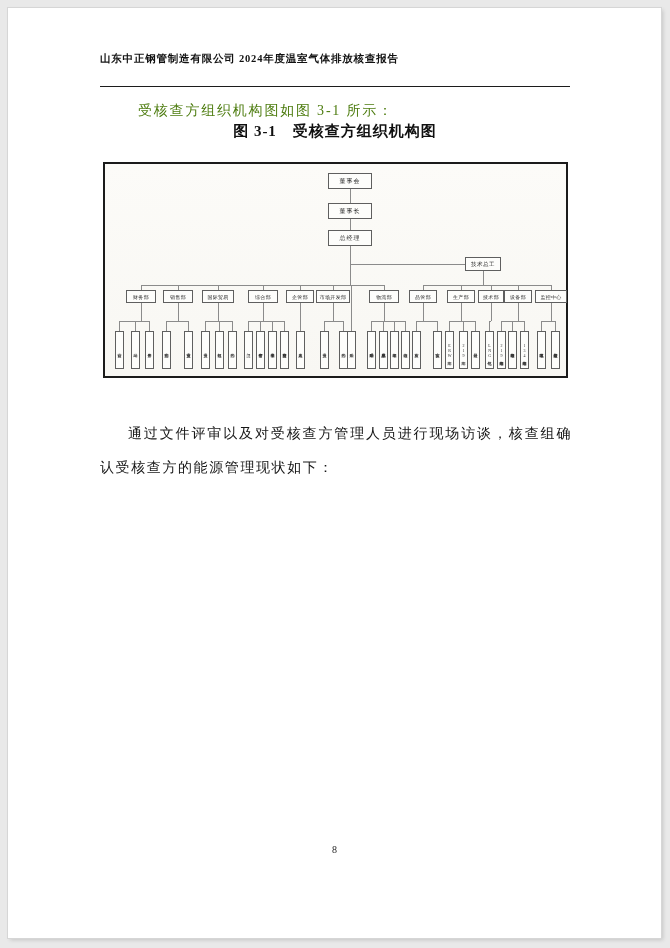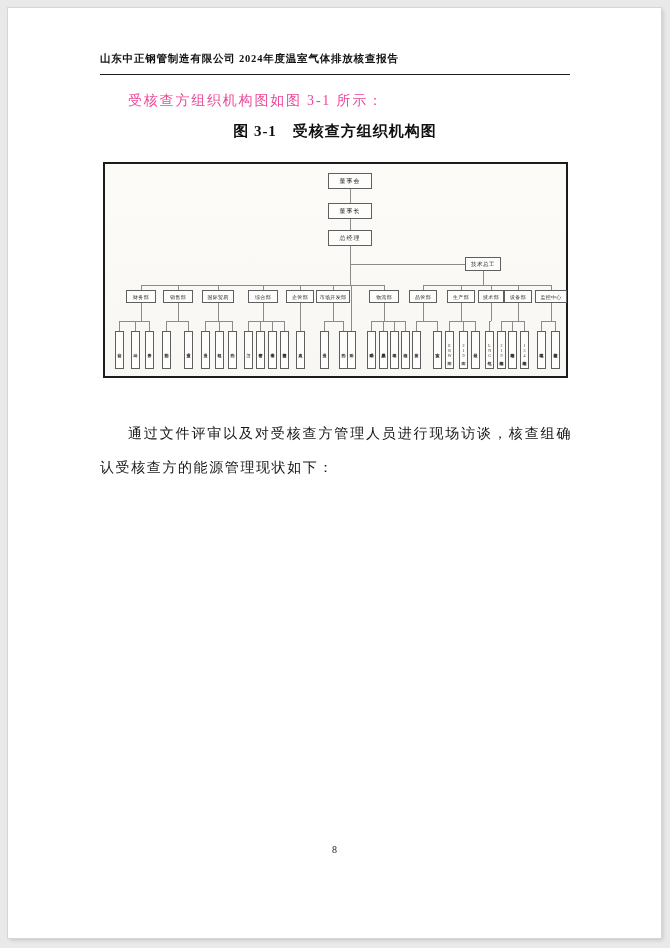--- a/index.html
+++ b/index.html
@@ -11,25 +11,25 @@
   }
   .page{
     position:absolute;left:8px;top:8px;width:653px;height:930px;
     background:#ffffff;
     outline:1px solid #d6d6d6;
     box-shadow:2px 2px 4px rgba(0,0,0,0.16);
   }
   .header{
     position:absolute;top:44px;left:92px;width:470px;
     font-size:10.5px;font-weight:bold;letter-spacing:0.8px;color:#111;
-    border-bottom:1.5px solid #1c1c1c;padding-bottom:8px;font-family:Liberation Serif, serif;
+    border-bottom:1.5px solid #1c1c1c;padding-bottom:20px;font-family:Liberation Serif, serif;
   }
   .intro{
-    position:absolute;top:84px;left:92px;width:472px;margin:0;
-    font-size:14px;line-height:18px;letter-spacing:1.8px;color:#ec4899;
+    position:absolute;top:84px;left:92px;width:472px;margin:10px;
+    font-size:14px;line-height:18px;letter-spacing:1.8px;color:#4d7c0f;
     text-indent:2em;
   }
   .caption{
     position:absolute;top:114px;left:92px;width:470px;margin:0;
     text-align:center;font-size:15px;font-weight:bold;letter-spacing:1px;color:#101010;
   }
   .figure{
     position:absolute;top:154px;left:95px;width:465px;height:216px;
     border:2px solid #1b1b1b;box-sizing:border-box;
     background:linear-gradient(180deg,#fcfbf8 0%,#f8f7f3 100%);

